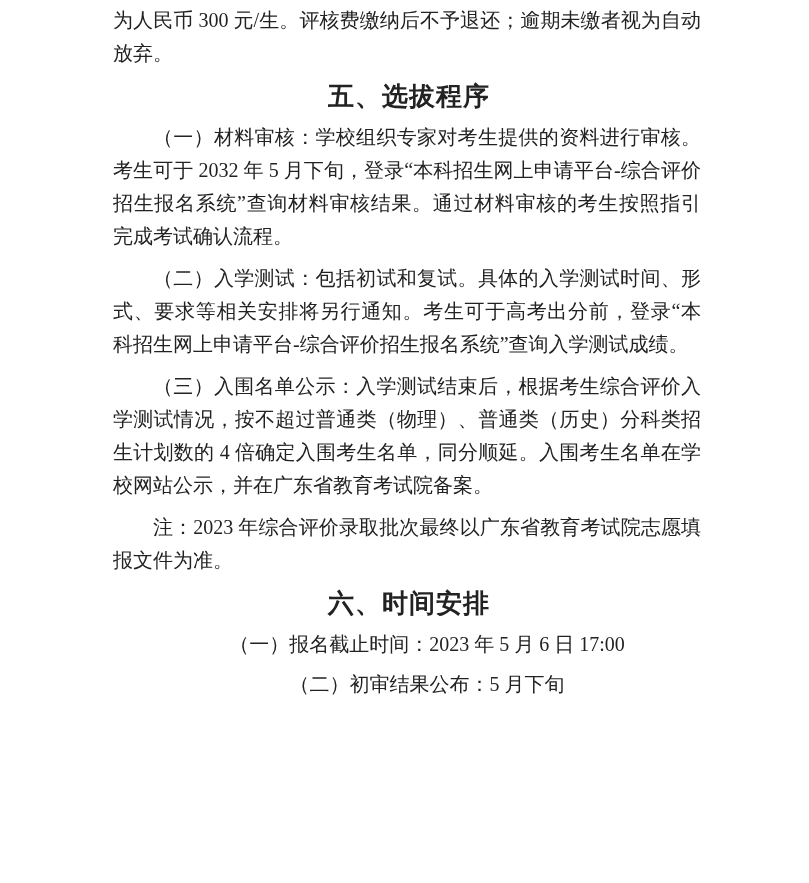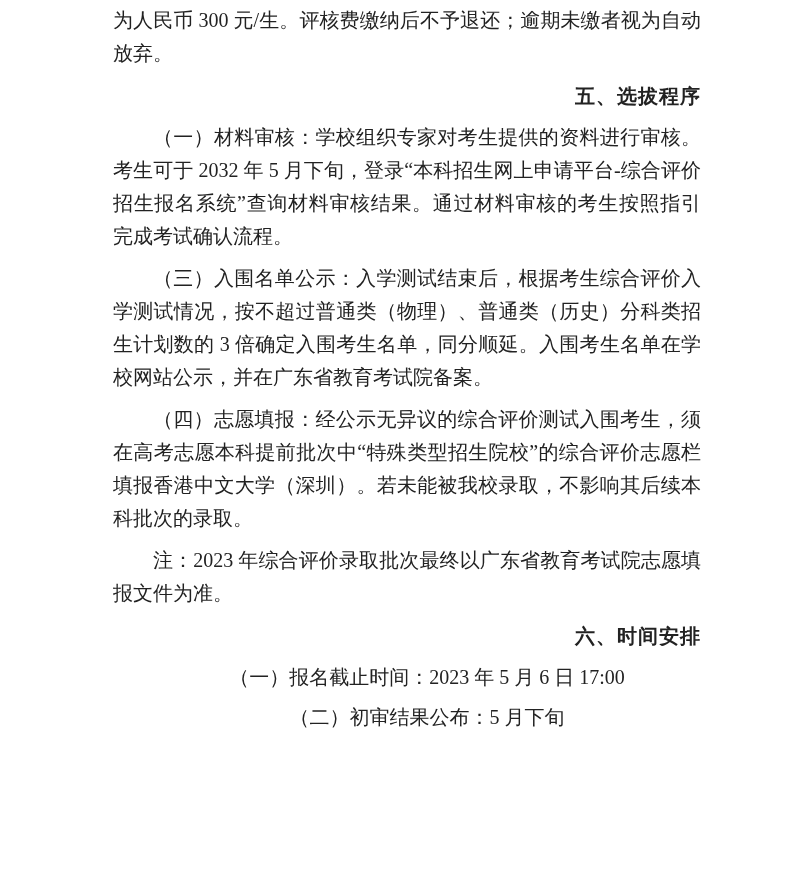--- a/index.html
+++ b/index.html
@@ -26,48 +26,48 @@
     text-align: justify;
   }
   .content p {
     margin: 0 0 9px 0;
     text-indent: 2em;
   }
   .content p.continuation {
     text-indent: 0;
   }
   .content h2 {
-    font-size: 20px;
+    font-size: 26px;
     font-weight: 700;
     line-height: 33px;
     margin: 10px 0 8px 4px;
-    text-align: right;
+    text-align: center;
     letter-spacing: 1px;
   }
   .content p.schedule {
     margin: 0 0 7px 0;
     text-align: center;
   }
 </style>
 </head>
 <body>
 
 <div class="page">
   <div class="content">
 
     <p class="continuation">为人民币 300 元/生。评核费缴纳后不予退还；逾期未缴者视为自动放弃。</p>
 
     <h2>五、选拔程序</h2>
 
     <p>（一）材料审核：学校组织专家对考生提供的资料进行审核。考生可于 2032 年 5 月下旬，登录“本科招生网上申请平台-综合评价招生报名系统”查询材料审核结果。通过材料审核的考生按照指引完成考试确认流程。</p>
 
+    <p>（二）入学测试：包括初试和复试。具体的入学测试时间、形式、要求等相关安排将另行通知。考生可于高考出分前，登录“本科招生网上申请平台-综合评价招生报名系统”查询入学测试成绩。</p>
 
-    <p>（三）入围名单公示：入学测试结束后，根据考生综合评价入学测试情况，按不超过普通类（物理）、普通类（历史）分科类招生计划数的 3 倍确定入围考生名单，同分顺延。入围考生名单在学校网站公示，并在广东省教育考试院备案。</p>
+    <p>（三）入围名单公示：入学测试结束后，根据考生综合评价入学测试情况，按不超过普通类（物理）、普通类（历史）分科类招生计划数的 4 倍确定入围考生名单，同分顺延。入围考生名单在学校网站公示，并在广东省教育考试院备案。</p>
 
-    <p>（四）志愿填报：经公示无异议的综合评价测试入围考生，须在高考志愿本科提前批次中“特殊类型招生院校”的综合评价志愿栏填报香港中文大学（深圳）。若未能被我校录取，不影响其后续本科批次的录取。</p>
 
     <p>注：2023 年综合评价录取批次最终以广东省教育考试院志愿填报文件为准。</p>
 
     <h2>六、时间安排</h2>
 
     <p class="schedule">（一）报名截止时间：2023 年 5 月 6 日  17:00</p>
 
     <p class="schedule">（二）初审结果公布：5 月下旬</p>
 
 

